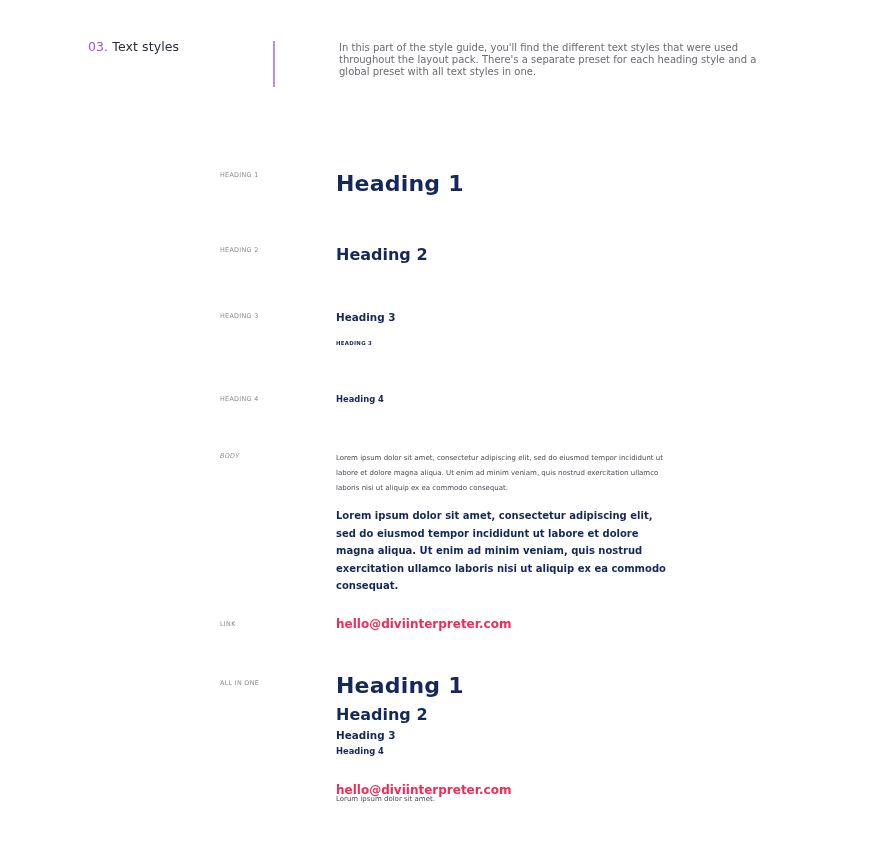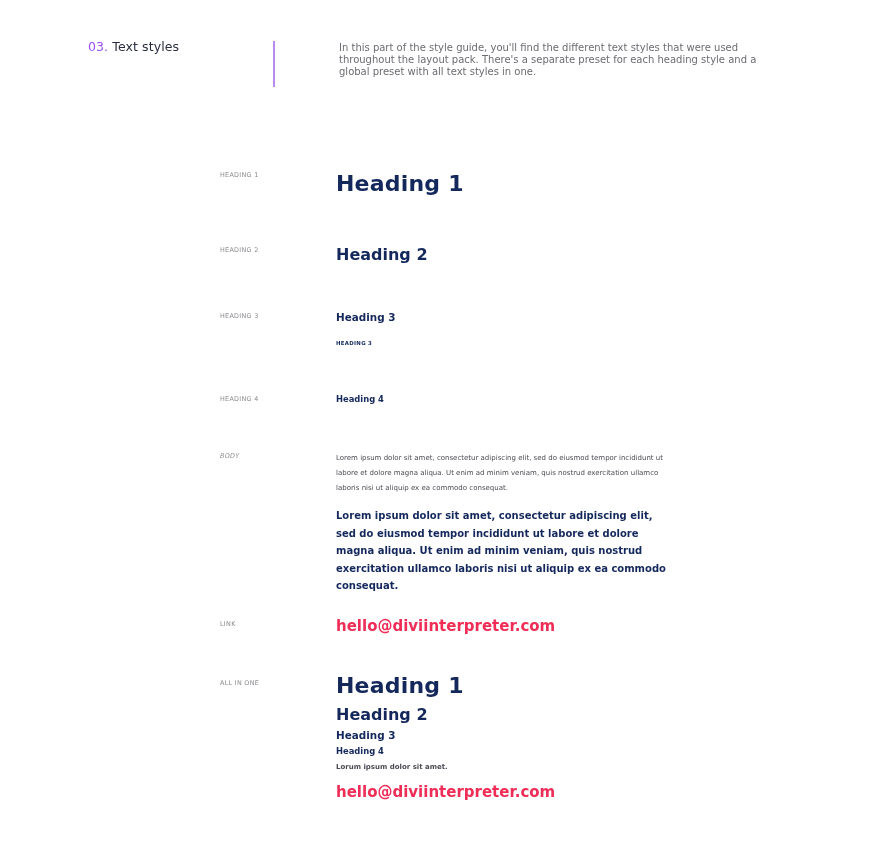--- a/index.html
+++ b/index.html
@@ -30,22 +30,22 @@
     .h2 { font-size: 16px; }
     .h3 { font-size: 10.4px; }
     .h3-small { font-size: 5.4px; letter-spacing: 0.3px; text-transform: uppercase; }
     .h4 { font-size: 8.4px; }
     .body-small {
       font-weight: normal; font-size: 7px; line-height: 15px; color: #4a4a55; width: 330px;
     }
     .body-large {
       font-size: 10px; line-height: 17.5px; width: 330px; color: #14285c;
     }
-    .link { font-size: 15px; color: #ef2d56; font-weight: bold; text-decoration: none; text-align: right; }
-    .aio-body { font-weight: bold; font-size: 7px; color: #4a4a55; }
+    .link { font-size: 12px; color: #ef2d56; font-weight: bold; text-decoration: none; text-align: right; }
+    .aio-body { font-weight: normal; font-size: 7px; color: #4a4a55; margin-top: 32px; }
   </style>
 </head>
 <body>
 
 <div class="section-title">
   <span class="num">03.</span>
   <span>Text styles</span>
 </div>
 <div class="divider"></div>
 <p class="intro">In this part of the style guide, you'll find the different text styles that were used throughout the layout pack. There's a separate preset for each heading style and a global preset with all text styles in one.</p>

